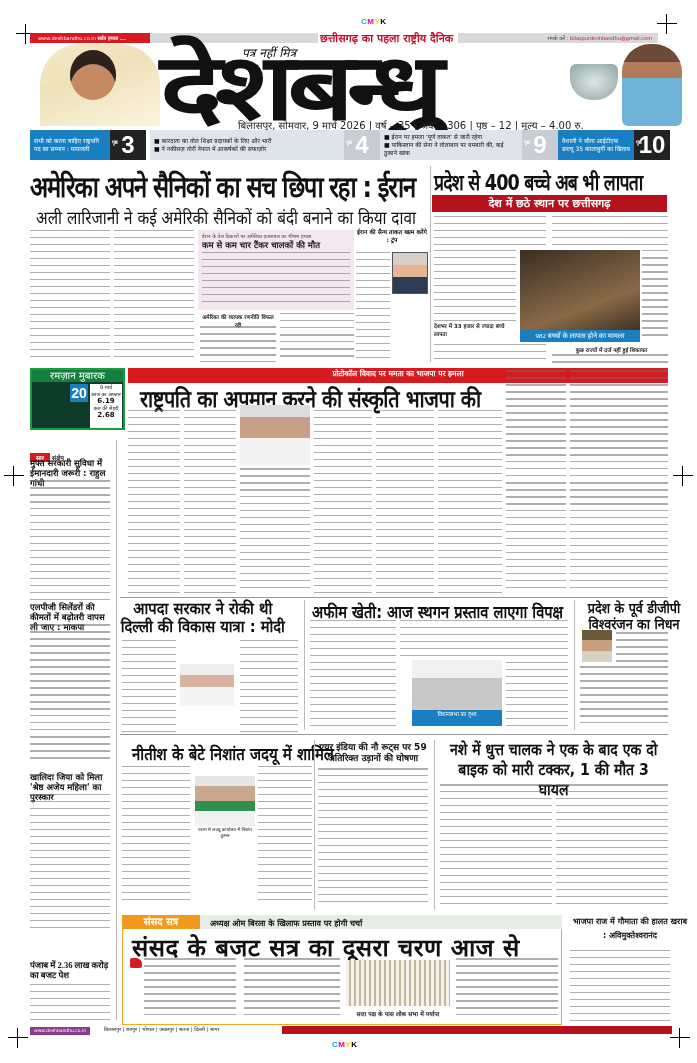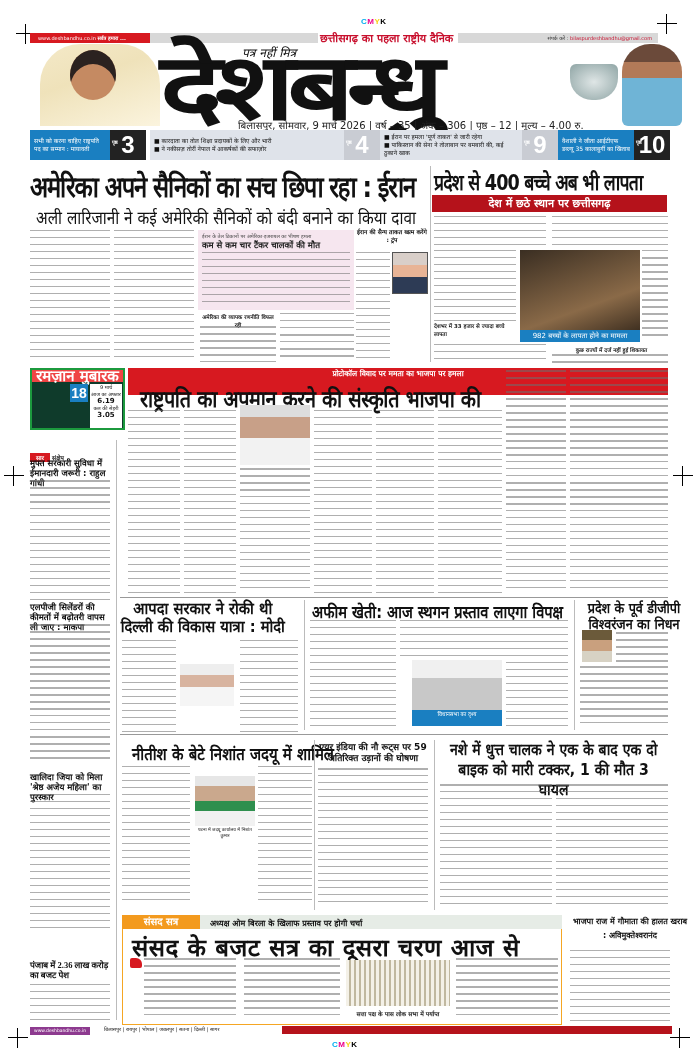--- a/index.html
+++ b/index.html
@@ -46,30 +46,30 @@
   .rule-v { position: absolute; width: 1px; background: #bbb; }
   .rule-h { position: absolute; height: 1px; background: #999; }
 
   .pinkbox { left: 198px; top: 230px; width: 156px; height: 80px; background: #f6e6ef; padding: 3px 4px; }
   .pinkbox .kicker { font-size: 5px; color: #444; }
   .pinkbox .title { font-size: 8.5px; font-weight: bold; color: #222; }
   .iranbox { left: 356px; top: 228px; width: 72px; font-size: 6px; font-weight: bold; text-align: center; }
   .iranphoto { left: 392px; top: 252px; width: 36px; height: 42px; background: linear-gradient(#d9cfc9 0 30%, #e8b496 30% 60%, #2d3b55 60%); border: 1px solid #555; }
 
   .childphoto { left: 520px; top: 250px; width: 120px; height: 92px; background: linear-gradient(160deg, #3a2e22, #8a6a48 60%, #2b2016); }
-  .childcaption { left: 520px; top: 330px; width: 120px; height: 12px; background: #1a7fc1; color: #fff; font-size: 7px; text-align: center; line-height: 12px; }
+  .childcaption { left: 520px; top: 330px; width: 120px; height: 12px; background: #1a7fc1; color: #fff; font-size: 7px; text-align: center; line-height: 12px; font-family: Liberation Serif, serif; }
   .subhead-small { position: absolute; font-size: 5.5px; font-weight: bold; color: #222; }
 
   .ramzan { left: 30px; top: 368px; width: 95px; height: 62px; border: 2px solid #1c9a3e; background: #0f3b2b; }
-  .ramzan .hdr { background: #ef4444; color: #fff; font-size: 15px; font-weight: bold; text-align: center; height: 12px; line-height: 12px; }
+  .ramzan .hdr { background: #15803d; color: #fff; font-size: 10px; font-weight: normal; text-align: center; height: 12px; line-height: 12px; }
   .ramzan .num { position: absolute; left: 38px; top: 14px; width: 18px; height: 18px; background: #1a7fc1; color: #fff; font-size: 14px; font-weight: bold; text-align: center; line-height: 18px; font-family: "Liberation Sans", sans-serif; }
   .ramzan .info { position: absolute; left: 58px; top: 14px; width: 32px; background: #fff; color: #111; font-size: 5px; text-align: center; height: 44px; line-height: 7px; }
   .ramzan .info b { font-size: 7px; }
 
-  .redribbon { left: 128px; top: 368px; width: 540px; height: 27px; background: #d71920; color: #fff; font-size: 7.5px; font-weight: bold; text-align: center; line-height: 12px; }
+  .redribbon { left: 128px; top: 368px; width: 540px; height: 15px; background: #d71920; color: #fff; font-size: 7.5px; font-weight: bold; text-align: center; line-height: 12px; }
   .headline-2 { left: 140px; top: 382px; font-size: 23px; font-weight: bold; letter-spacing: -0.5px; white-space: nowrap; transform: scaleX(0.86); transform-origin: left top; }
   .mamataphoto { left: 240px; top: 405px; width: 70px; height: 60px; background: linear-gradient(#ddd 0 20%, #c8a088 20% 55%, #f2f2f2 55%); }
 
   .saar { left: 30px; top: 445px; width: 80px; height: 9px; }
   .saar .tab { display: inline-block; background: #d71920; color: #fff; font-size: 6px; padding: 0 6px; height: 9px; line-height: 9px; font-weight: bold; }
   .saar .rest { font-size: 6px; font-weight: bold; margin-left: 2px; }
   .brief-h { position: absolute; font-size: 8.5px; font-weight: bold; line-height: 10px; left: 30px; width: 80px; color: #111; }
 
   .hl-apada { left: 120px; top: 600px; font-size: 16px; font-weight: bold; line-height: 18px; width: 180px; text-align: center; transform: scaleX(0.92); transform-origin: left top; }
   .hl-afeem { left: 312px; top: 600px; font-size: 17px; font-weight: bold; white-space: nowrap; transform: scaleX(0.86); transform-origin: left top; }
@@ -179,27 +179,27 @@
 <div class="abs childphoto"></div>
 <div class="abs childcaption">982 बच्चों के लापता होने का मामला</div>
 <div class="col-text" style="left:642px;top:250px;width:26px;height:90px;"></div>
 <div class="subhead-small" style="left:434px;top:322px;width:82px;">देशभर में 33 हजार से ज्यादा बच्चे लापता</div>
 <div class="col-text" style="left:434px;top:344px;width:112px;height:20px;"></div>
 <div class="subhead-small" style="left:555px;top:346px;width:113px;text-align:center;">कुछ राज्यों में दर्ज नहीं हुई शिकायत</div>
 <div class="col-text" style="left:552px;top:354px;width:116px;height:14px;"></div>
 
 <div class="abs ramzan">
   <div class="hdr">रमज़ान मुबारक</div>
-  <div class="num">18</div>
+  <div class="num">20</div>
   <div class="info">
     <div>9 मार्च</div>
     <div>आज का अफ्तार</div>
     <b>6.19</b>
     <div>कल की सेहरी</div>
-    <b>3.05</b>
+    <b>2.68</b>
   </div>
 </div>
 
 <div class="abs redribbon">प्रोटोकॉल विवाद पर ममता का भाजपा पर हमला</div>
 <div class="abs headline-2">राष्ट्रपति का अपमान करने की संस्कृति भाजपा की</div>
 <div class="col-text" style="left:128px;top:410px;width:52px;height:184px;"></div>
 <div class="col-text" style="left:184px;top:410px;width:52px;height:184px;"></div>
 <div class="abs mamataphoto"></div>
 <div class="col-text" style="left:240px;top:468px;width:70px;height:126px;"></div>
 <div class="col-text" style="left:314px;top:410px;width:58px;height:184px;"></div>

